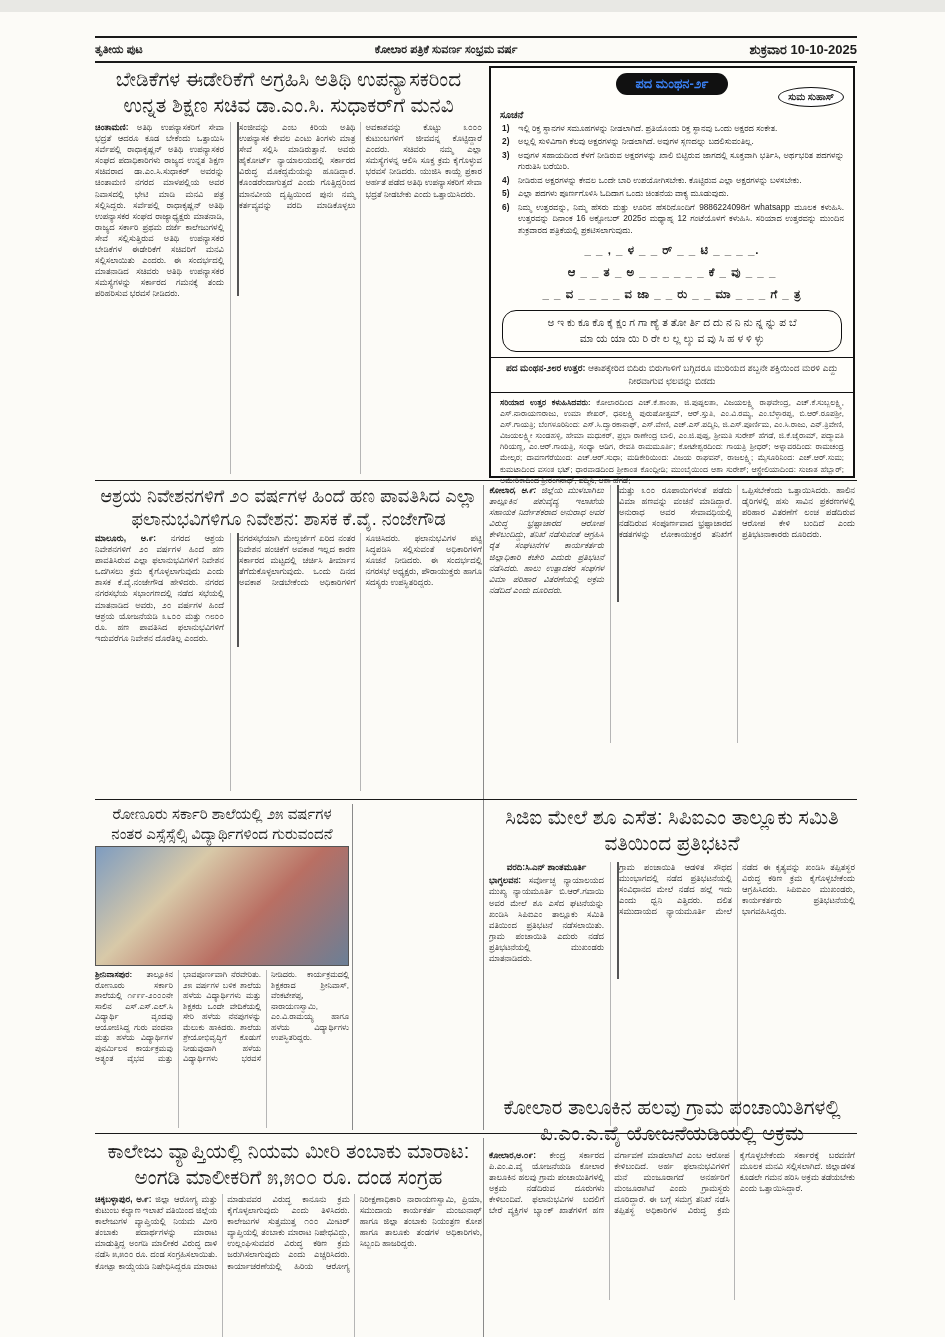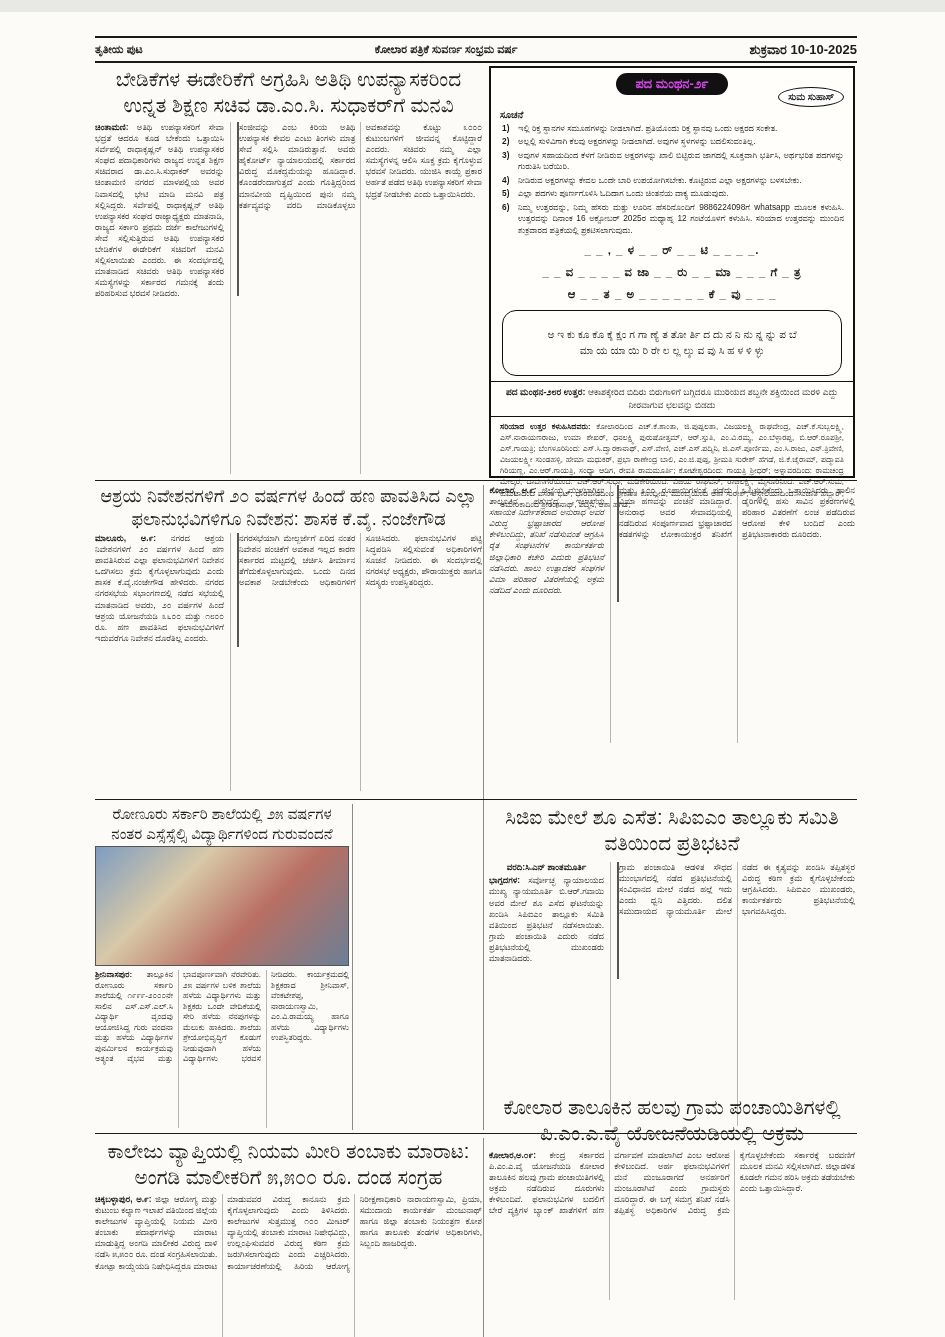--- a/index.html
+++ b/index.html
@@ -29,32 +29,32 @@
   
   .photo{border:1px solid #555;position:relative;overflow:hidden;flex:none;}
   .photo .board{position:absolute;top:4px;left:50%;transform:translateX(-50%);
        background:#f3e6c0;border:1px solid #8a6f3a;color:#7a4a10;font-weight:normal;
        font-size:9px;padding:1px 10px;white-space:nowrap;}
   .flag{position:absolute;width:10px;height:7px;background:#c92313;}
   .flag:after{content:"";position:absolute;left:-1px;top:7px;width:1px;height:16px;background:#5a3b23;}
   
   .puzzle{border:2px solid #111;box-sizing:border-box;padding:5px 9px;background:#fffefa;}
   .pz-head{position:relative;text-align:center;height:34px;}
-  .pz-badge{display:inline-block;background:#111;color:#d946ef;font-weight:bold;font-size:13px;
+  .pz-badge{display:inline-block;background:#111;color:#3b82f6;font-weight:bold;font-size:13px;
        padding:3px 20px;border-radius:15px;}
   .pz-oval{position:absolute;right:0;top:14px;border:1.5px solid #111;border-radius:50%;
        font-size:9.5px;font-weight:bold;padding:3px 9px;background:#fff;}
   .pz-note{font-size:9.5px;font-weight:bold;margin:2px 0;}
   ol.pz-list{margin:2px 0 4px 0;padding-left:18px;counter-reset:itm;list-style:none;}
   ol.pz-list li{font-size:8.3px;line-height:1.38;counter-increment:itm;position:relative;
        margin-bottom:2px;text-align:justify;}
   ol.pz-list li:before{content:counter(itm) ")";position:absolute;left:-16px;font-weight:bold;}
   .pz-line{font-size:11.5px;text-align:center;letter-spacing:1px;line-height:1.9;
        font-weight:bold;white-space:nowrap;overflow:hidden;}
-  .pz-letters{border:1.5px solid #111;border-radius:14px;padding:16px 10px;text-align:center;
+  .pz-letters{border:1.5px solid #111;border-radius:14px;padding:4px 10px;text-align:center;
        font-size:10.5px;line-height:1.5;margin:5px 2px;}
   .pz-div{height:1.5px;background:#111;margin:4px -9px;}
   .pz-ans{font-size:9px;line-height:1.4;text-align:center;}
   .pz-winners{font-size:7.8px;line-height:1.42;text-align:justify;}
   .byline{font-size:8.6px;font-weight:bold;text-align:center;margin-bottom:2px;}
 </style>
 </head>
 <body>
 
 <div class="page">
@@ -81,29 +81,29 @@
   </div>
 
   <div class="abs puzzle" style="left:489px;top:54px;width:366px;height:412px;">
     <div class="pz-head">
       <span class="pz-badge">ಪದ ಮಂಥನ-೨೯</span>
       <span class="pz-oval">ಸುಮ ಸುಹಾಸ್</span>
     </div>
     <div class="pz-note">ಸೂಚನೆ</div>
     <ol class="pz-list">
       <li>ಇಲ್ಲಿ ರಿಕ್ತ ಸ್ಥಾನಗಳ ಸಮೂಹಗಳನ್ನು ನೀಡಲಾಗಿದೆ. ಪ್ರತಿಯೊಂದು ರಿಕ್ತ ಸ್ಥಾನವು ಒಂದು ಅಕ್ಷರದ ಸಂಕೇತ.</li>
-      <li>ಅಲ್ಲಲ್ಲಿ ಸುಳಿವಿಗಾಗಿ ಕೆಲವು ಅಕ್ಷರಗಳನ್ನು ನೀಡಲಾಗಿದೆ. ಅವುಗಳ ಸ್ಥಳಗಳನ್ನು ಬದಲಿಸುವಂತಿಲ್ಲ.</li>
+      <li>ಅಲ್ಲಲ್ಲಿ ಸುಳಿವಿಗಾಗಿ ಕೆಲವು ಅಕ್ಷರಗಳನ್ನು ನೀಡಲಾಗಿದೆ. ಅವುಗಳ ಸ್ಗಣದಲ್ನು ಬದಲಿಸುವಂತಿಲ್ಲ.</li>
       <li>ಅವುಗಳ ಸಹಾಯದಿಂದ ಕೆಳಗೆ ನೀಡಿರುವ ಅಕ್ಷರಗಳನ್ನು ಖಾಲಿ ಬಿಟ್ಟಿರುವ ಜಾಗದಲ್ಲಿ ಸೂಕ್ತವಾಗಿ ಭರ್ತಿಸಿ, ಅರ್ಥಭರಿತ ಪದಗಳನ್ನು ಗುರುತಿಸಿ ಬರೆಯಿರಿ.</li>
       <li>ನೀಡಿರುವ ಅಕ್ಷರಗಳನ್ನು ಕೇವಲ ಒಂದೇ ಬಾರಿ ಉಪಯೋಗಿಸಬೇಕು. ಕೊಟ್ಟಿರುವ ಎಲ್ಲಾ ಅಕ್ಷರಗಳನ್ನು ಬಳಸಬೇಕು.</li>
       <li>ಎಲ್ಲಾ ಪದಗಳು ಪೂರ್ಣಗೊಳಿಸಿ ಓದಿದಾಗ ಒಂದು ಚಿಂತನೆಯ ವಾಕ್ಯ ಮೂಡುವುದು.</li>
       <li>ನಿಮ್ಮ ಉತ್ತರವನ್ನು, ನಿಮ್ಮ ಹೆಸರು ಮತ್ತು ಊರಿನ ಹೆಸರಿನೊಂದಿಗೆ 9886224098ಗೆ whatsapp ಮೂಲಕ ಕಳುಹಿಸಿ. ಉತ್ತರವನ್ನು ದಿನಾಂಕ 16 ಅಕ್ಟೋಬರ್ 2025ರ ಮಧ್ಯಾಹ್ನ 12 ಗಂಟೆಯೊಳಗೆ ಕಳುಹಿಸಿ. ಸರಿಯಾದ ಉತ್ತರವನ್ನು ಮುಂದಿನ ಶುಕ್ರವಾರದ ಪತ್ರಿಕೆಯಲ್ಲಿ ಪ್ರಕಟಿಸಲಾಗುವುದು.</li>
     </ol>
     <div class="pz-line">_ _ ,    _ ಳ _    _ ರ್    _ _ ಟಿ _ _    _ _.</div>
+    <div class="pz-line">ಆ _ _    ತ _    ಅ _ _ _ _    _ _ ಕೆ    _ ವು _ _ _</div>
     <div class="pz-line">_ _ ವ _ _ _ _ ವ   ಜಾ _ _ ರು _ _   ಮಾ _ _ _ ಗೆ   _ ತ್ರ</div>
-    <div class="pz-line">ಆ _ _    ತ _    ಅ _ _ _ _    _ _ ಕೆ    _ ವು _ _ _</div>
     <div class="pz-letters">
       <div>ಅ ಇ ಕು ಕೂ ಕೊ ಕ್ಕೆ ಕ್ಷಂ ಗ ಗಾ ಣ್ಯೆ ತ ತೋ ರ್ತಿ ದ ದು ನ ನಿ ನು ನ್ನ ನ್ನು ಪ ಬೆ</div>
       <div>ಮಾ ಯ ಯಾ ಯಿ ರಿ ರೇ ಲ ಲ್ಲ ಲ್ಕು ವ ವು ಸಿ ಹ ಳ ಳಿ ಳ್ಳು</div>
     </div>
     <div class="pz-div"></div>
     <div class="pz-ans">
       <b>ಪದ ಮಂಥನ-೨೮ರ ಉತ್ತರ:</b>
       <span>ಆಕಾಶಕ್ಕೇರಿದ ಬಿದಿರು ಬಿರುಗಾಳಿಗೆ ಬಗ್ಗಿದರೂ ಮುರಿಯದ ಶಬ್ದನೇ ಶಕ್ತಿಯಿಂದ ಮರಳಿ ಎದ್ದು ನೀರವಾಗುವ ಛಲವನ್ನು ಬಿಡದು</span>
     </div>
     <div class="pz-div"></div>
@@ -165,21 +165,21 @@
       <span class="dateline"></span>
       <span></span>
     </div>
   </div>
 
   <div class="abs" style="left:489px;top:792px;width:366px;height:326px;">
     <div class="headline hl-xl" style="height:58px;">ಸಿಜಿಐ ಮೇಲೆ ಶೂ ಎಸೆತ: ಸಿಪಿಐಎಂ ತಾಲ್ಲೂಕು ಸಮಿತಿ ವತಿಯಿಂದ ಪ್ರತಿಭಟನೆ</div>
     <div class="art-row" style="height:264px;">
       <div class="col1 body-txt" style="width:122px;">
         <div class="byline">ವರದಿ:ಸಿ.ಎನ್ ಶಾಂತಮೂರ್ತಿ</div>
-        <span class="dateline">ಭಾಗ್ಪದಗಳ:</span>
+        <span class="dateline">ಭಾಗ್ಛಲವನ:</span>
         <span>ಸರ್ವೋಚ್ಛ ನ್ಯಾಯಾಲಯದ ಮುಖ್ಯ ನ್ಯಾಯಮೂರ್ತಿ ಬಿ.ಆರ್.ಗವಾಯಿ ಅವರ ಮೇಲೆ ಶೂ ಎಸೆದ ಘಟನೆಯನ್ನು ಖಂಡಿಸಿ ಸಿಪಿಐಎಂ ತಾಲ್ಲೂಕು ಸಮಿತಿ ವತಿಯಿಂದ ಪ್ರತಿಭಟನೆ ನಡೆಸಲಾಯಿತು. ಗ್ರಾಮ ಪಂಚಾಯಿತಿ ಎದುರು ನಡೆದ ಪ್ರತಿಭಟನೆಯಲ್ಲಿ ಮುಖಂಡರು ಮಾತನಾಡಿದರು.</span>
       </div>
       <div class="rightarea">
         <div class="photo" style="height:115px;margin-bottom:4px;background:linear-gradient(135deg,#5a7a4a,#8fa472 38%,#49623e 68%,#374f30);">
           <span class="flag" style="left:28px;top:14px;"></span>
           <span class="flag" style="left:96px;top:8px;"></span>
           <span class="flag" style="left:170px;top:16px;"></span>
         </div>
         <div class="twocol body-txt">ಗ್ರಾಮ ಪಂಚಾಯಿತಿ ಆಡಳಿತ ಸೌಧದ ಮುಂಭಾಗದಲ್ಲಿ ನಡೆದ ಪ್ರತಿಭಟನೆಯಲ್ಲಿ ಸಂವಿಧಾನದ ಮೇಲೆ ನಡೆದ ಹಲ್ಲೆ ಇದು ಎಂದು ಧ್ವನಿ ಎತ್ತಿದರು. ದಲಿತ ಸಮುದಾಯದ ನ್ಯಾಯಮೂರ್ತಿ ಮೇಲೆ ನಡೆದ ಈ ಕೃತ್ಯವನ್ನು ಖಂಡಿಸಿ ತಪ್ಪಿತಸ್ಥರ ವಿರುದ್ಧ ಕಠಿಣ ಕ್ರಮ ಕೈಗೊಳ್ಳಬೇಕೆಂದು ಆಗ್ರಹಿಸಿದರು. ಸಿಪಿಐಎಂ ಮುಖಂಡರು, ಕಾರ್ಯಕರ್ತರು ಪ್ರತಿಭಟನೆಯಲ್ಲಿ ಭಾಗವಹಿಸಿದ್ದರು.</div>
       </div>

